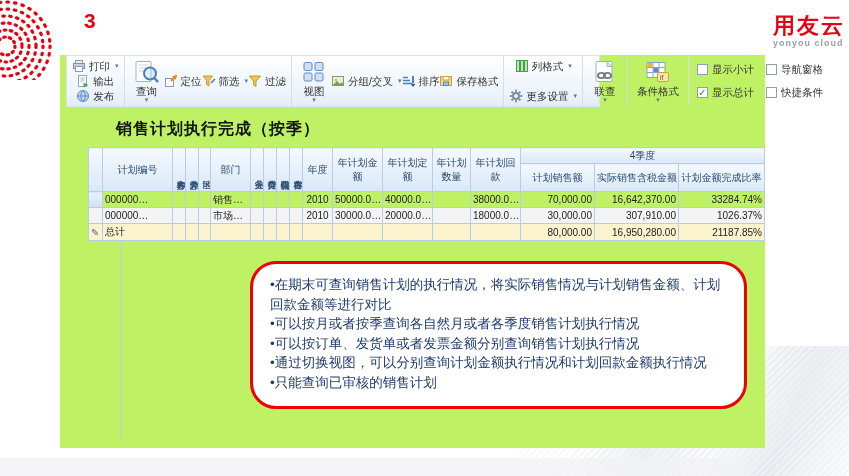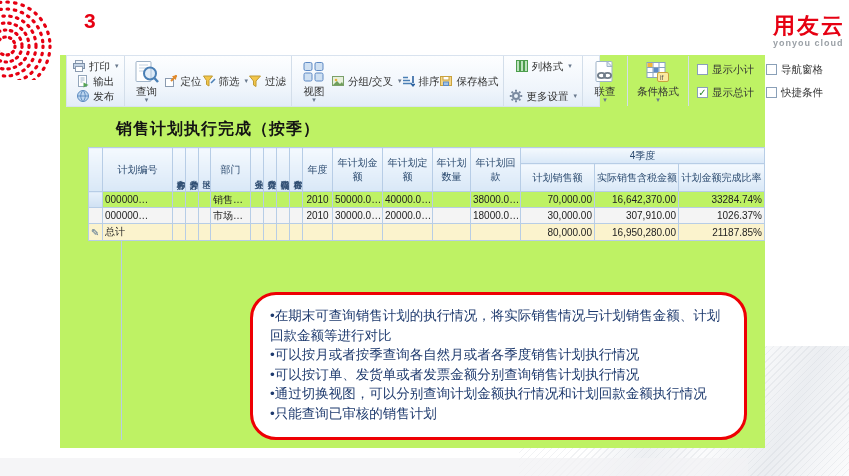--- a/index.html
+++ b/index.html
@@ -53,21 +53,21 @@
   tr.t-row td { background:#fbf3cd; }
   td.rowhead, th.rowhead { background:linear-gradient(#e8f1fb,#cfe1f3); }
   .vert { writing-mode:vertical-rl; text-orientation:upright; font-size:9px; letter-spacing:0; margin:0 auto; line-height:11px; }
   .num { text-align:right; }
   .ctr { text-align:center; }
   .pencil { font-size:10px; color:#51708f; line-height:10px; }
   .panel-edge { border-left:1px solid #b7cde6; height:199px; margin-left:33px; width:2px; }
 
   
   .notes-box { position:absolute; left:250px; top:261px; width:497px; height:148px;
-    border:3px solid #ee0004; border-radius:26px; background:#fff; padding:11px 17px 8px 17px; z-index:5;margin-top:31px; }
+    border:3px solid #ee0004; border-radius:26px; background:#fff; padding:11px 17px 8px 17px; z-index:5; }
   .notes-box p { color:#1e3a6e; font-size:13.5px; line-height:19.5px; }
 
   
   .ic14 { width:14px; height:14px; flex:0 0 14px; }
   .ic26 { width:26px; height:24px; }
 </style>
 </head>
 <body>
 
 <div class="slide">

